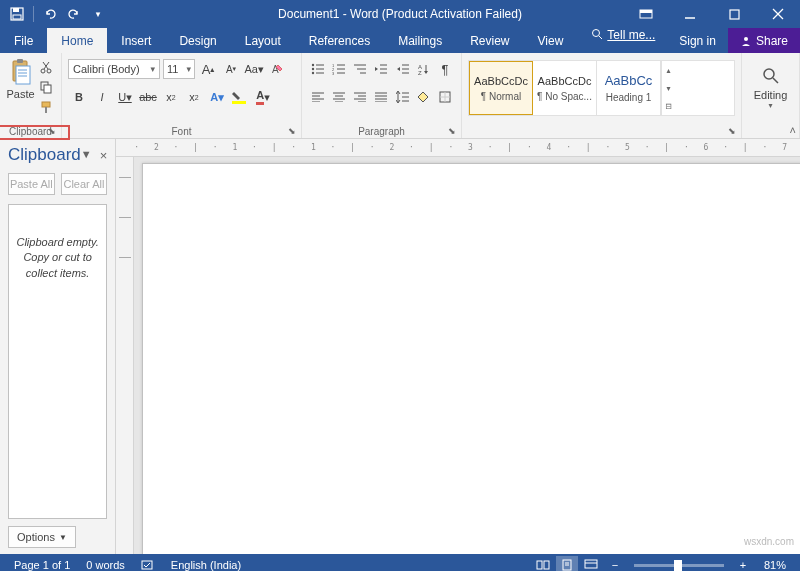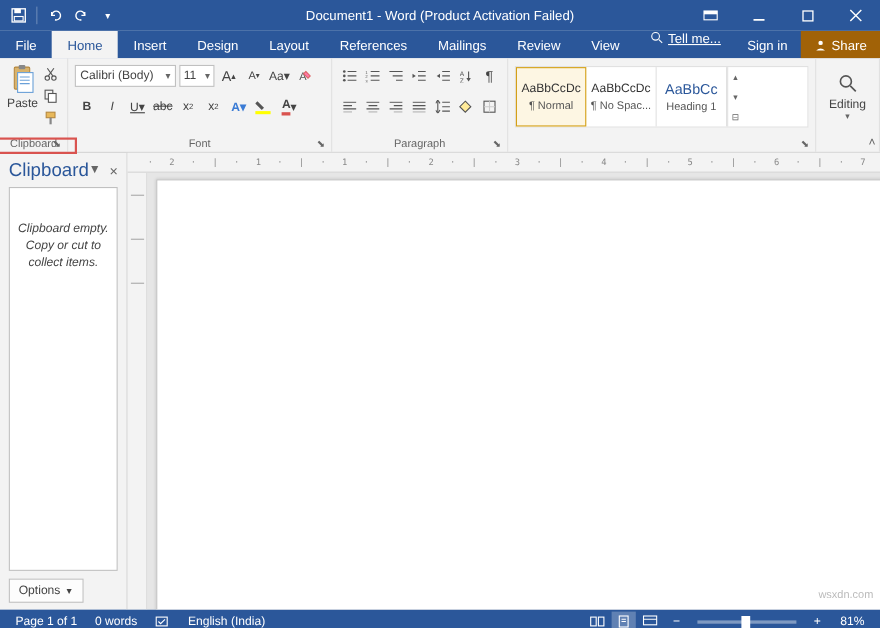--- a/index.html
+++ b/index.html
@@ -16,21 +16,21 @@
 
 
 .menubar { height: 25px; background: #2b579a; display: flex; align-items: stretch; color: #fff; font-size: 12px; }
 .menu-tab { padding: 0 14px; display: flex; align-items: center; cursor: pointer; }
 .menu-tab.active { background: #f3f3f3; color: #2b579a; }
 .menu-tab.file { font-weight: 400; }
 .tellme { display: flex; gap: 4px; padding: 0 10px; margin-left: 4px; text-decoration: underline; }
 .tellme svg { width: 12px; height: 12px; }
 .menubar-right { margin-left: auto; display: flex; }
 .signin { padding: 0 12px; display: flex; align-items: center; }
-.share { background: #a16207; padding: 0 12px; display: flex; align-items: center; gap: 4px; }
+.share { background: #4c1d95; padding: 0 12px; display: flex; align-items: center; gap: 4px; }
 
 
 .ribbon { height: 86px; background: #f3f3f3; border-bottom: 1px solid #d4d4d4; display: flex; position: relative; }
 .rgroup { border-right: 1px solid #e1e1e1; display: flex; flex-direction: column; position: relative; padding: 3px 6px 13px; }
 .rgroup-label { position: absolute; bottom: 1px; left: 0; right: 0; text-align: center; font-size: 10px; color: #666; }
 .rgroup-launcher { position: absolute; bottom: 2px; right: 3px; width: 10px; height: 10px; font-size: 9px; color: #666; }
 
 
 .clip-group { width: 62px; }
 .clip-top { display: flex; height: 60px; }
@@ -433,20 +433,24 @@
 <div class="body-area">
 
   <div class="clip-pane">
     <div class="clip-pane-head">
       <div class="clip-pane-title">Clipboard</div>
       <div class="clip-pane-ctrl">
         <span style="font-size:11px;">▼</span>
         <span style="font-size:13px;">×</span>
       </div>
     </div>
+    <div class="clip-pane-btns">
+      <div class="cp-btn">Paste All</div>
+      <div class="cp-btn">Clear All</div>
+    </div>
     <div class="clip-list">
       <div class="clip-empty">
         <span>Clipboard empty.</span><br>
         <span>Copy or cut to collect items.</span>
       </div>
     </div>
     <div class="clip-options">
       <div class="cp-opt-btn">
         <span>Options</span>
         <span style="font-size:8px;">▼</span>

